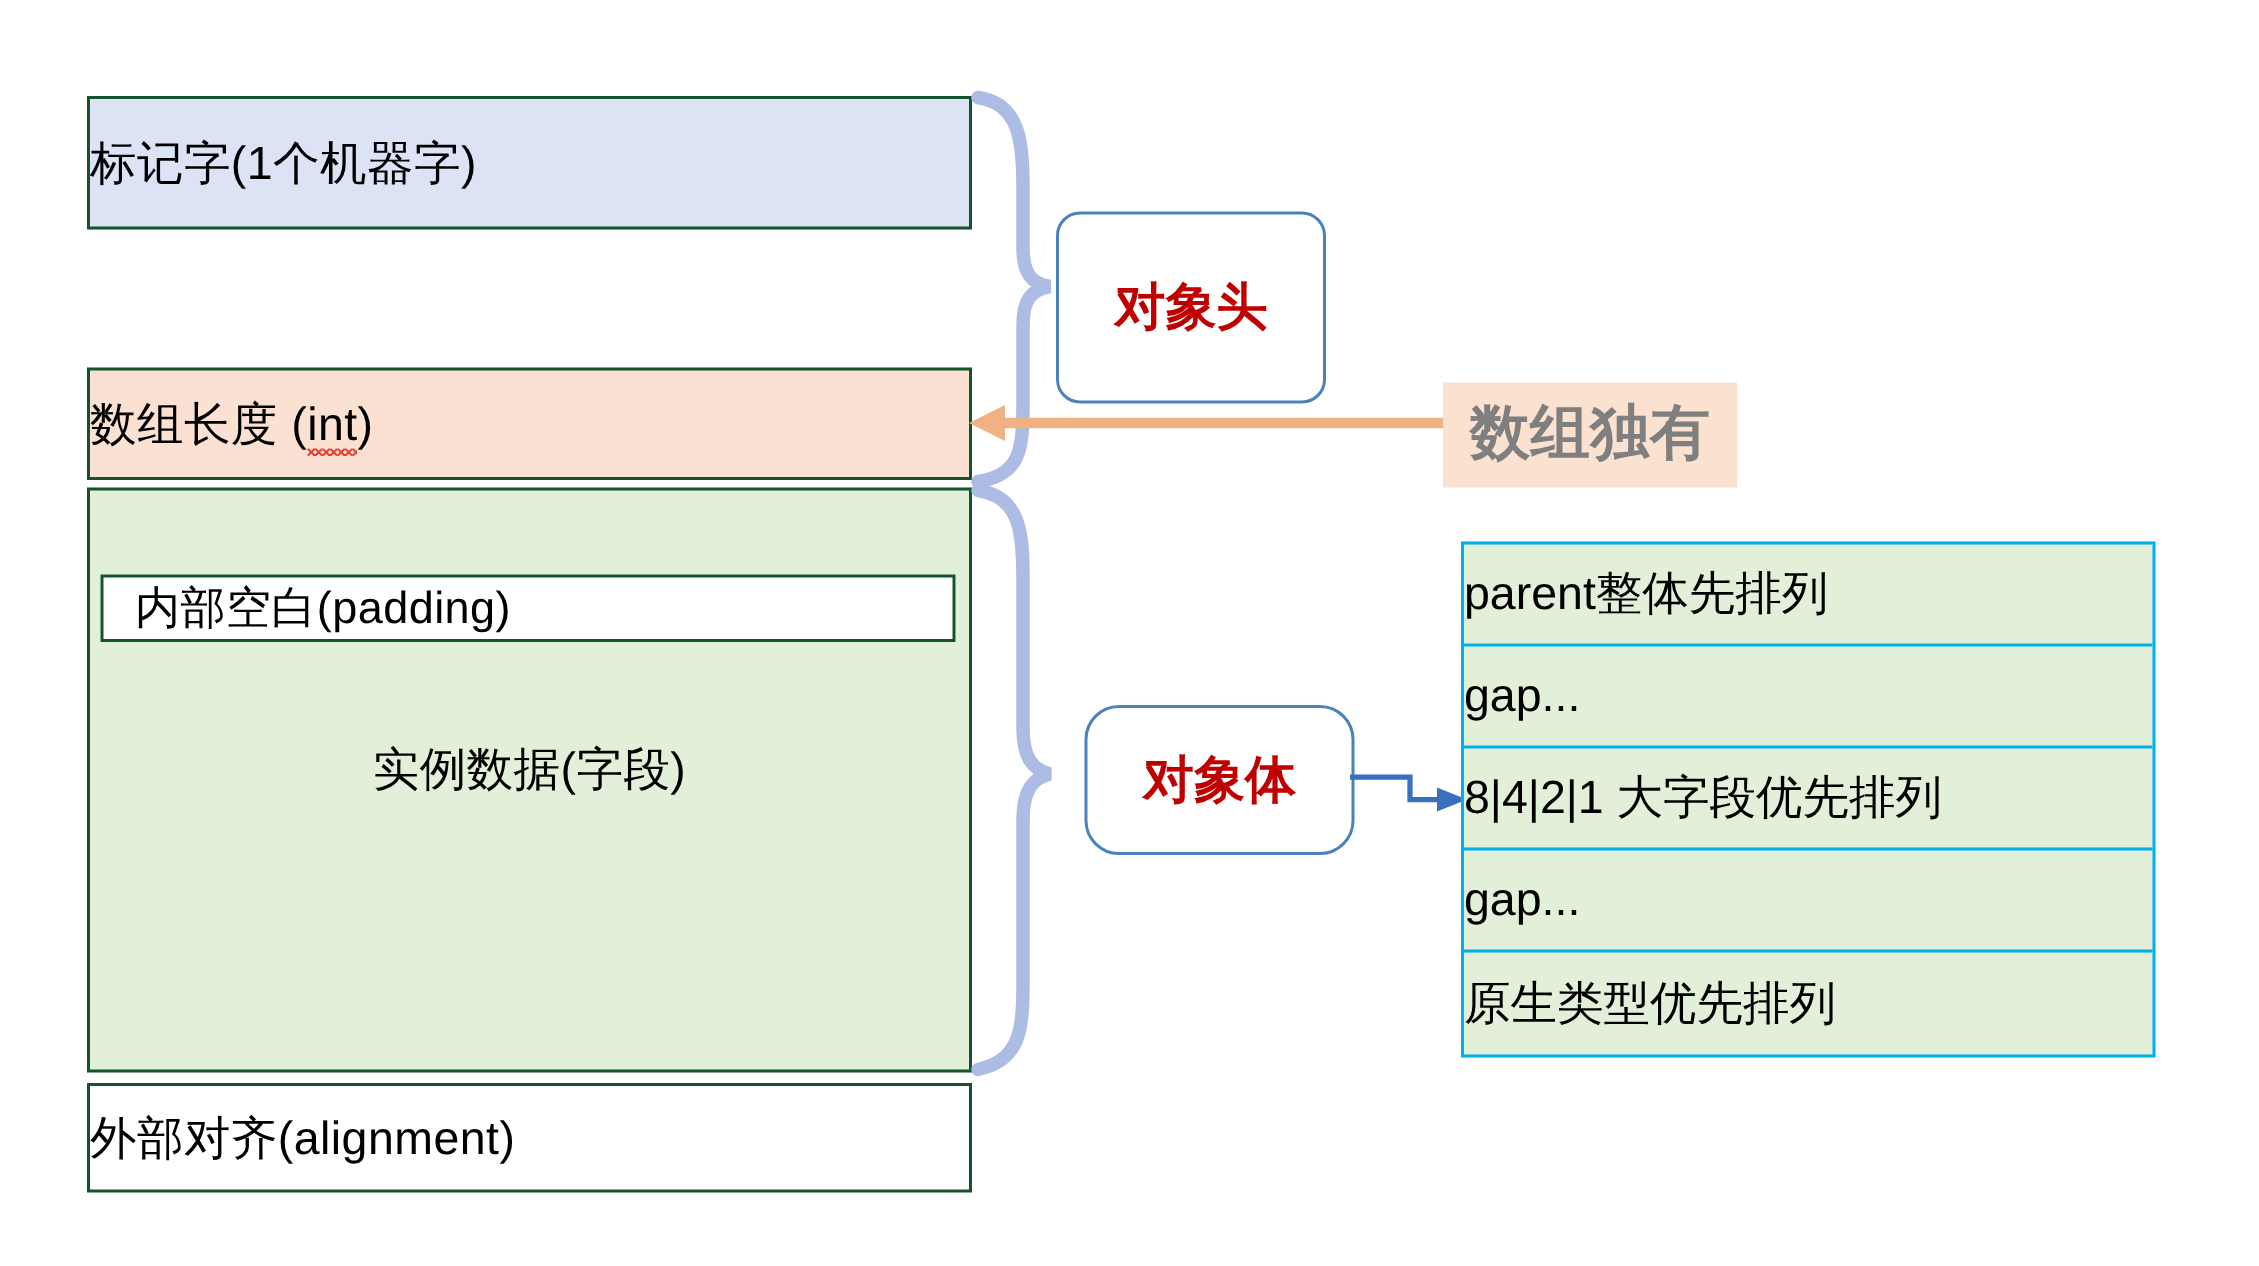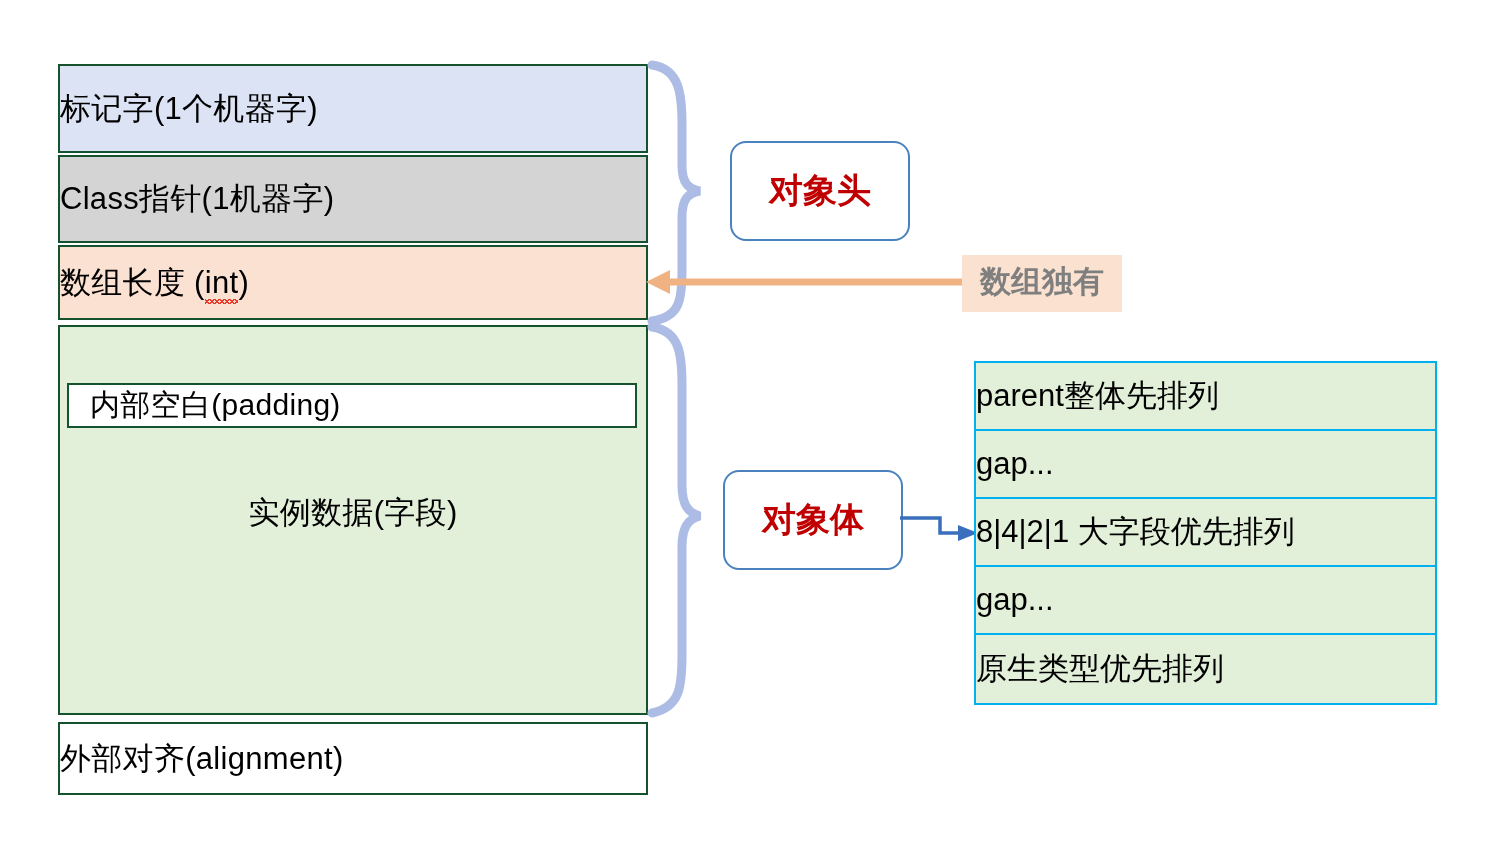--- a/index.html
+++ b/index.html
@@ -87,40 +87,40 @@
     border-radius: 16px;
     background: #ffffff;
     display: flex;
     align-items: center;
     justify-content: center;
     font-size: 34px;
     font-weight: 700;
     color: #c00000;
     white-space: nowrap;
   }
-  .callout-head { left: 730px; top: 141px; width: 180px; height: 100px; }
-  .callout-body { left: 723px; top: 470px; width: 180px; height: 100px; }
+  .callout-head { left: 704px; top: 141px; width: 180px; height: 128px; }
+  .callout-body { left: 723px; top: 470px; width: 180px; height: 100px; border-radius: 23px; }
 
   
   .peach-arrow-svg {
     position: absolute;
     left: 640px;
     top: 262px;
     width: 330px;
     height: 40px;
     pointer-events: none;
   }
   .array-only-tag {
     position: absolute;
     left: 962px;
     top: 255px;
     padding: 6px 18px 9px 18px;
     background: #fbe2d0;
     color: #7f7f7f;
-    font-size: 31px;
+    font-size: 40px;
     font-weight: 700;
     white-space: nowrap;
   }
 
   
   .elbow-svg {
     position: absolute;
     left: 898px;
     top: 505px;
     width: 85px;
@@ -152,23 +152,20 @@
 </style>
 </head>
 <body>
 
 <div id="stage">
 
   <div class="mem-block mem-markword">
     <span>标记字(1个机器字)</span>
   </div>
 
-  <div class="mem-block mem-classptr">
-    <span>Class指针(1机器字)</span>
-  </div>
 
   <div class="mem-block mem-arraylen">
     <span><span>数组长度 (</span><span class="squiggle">int</span><span>)</span></span>
   </div>
 
   <div class="mem-block mem-instance">
     <span class="instance-label">实例数据(字段)</span>
   </div>
 
   <div class="mem-block mem-padding">

